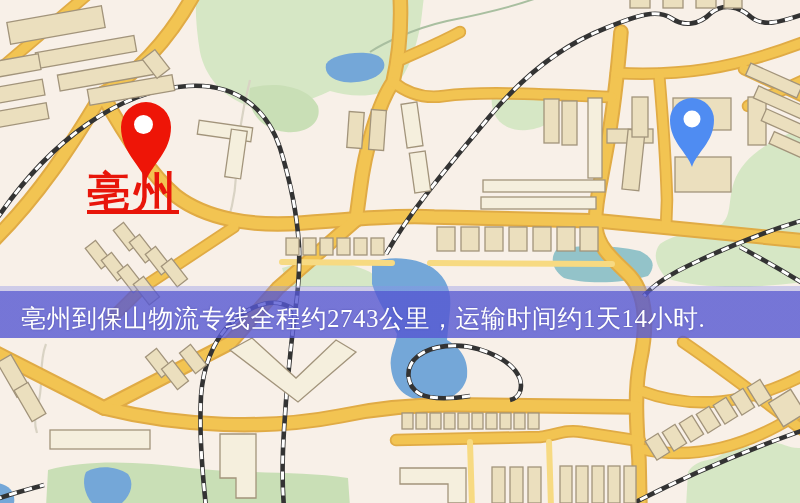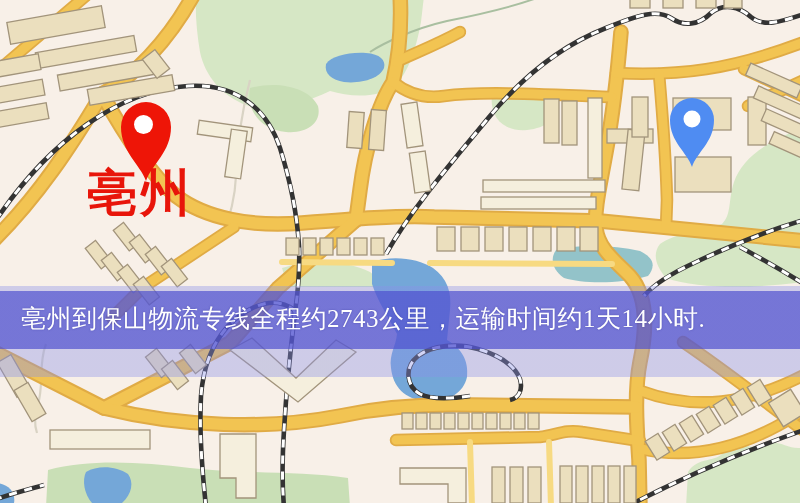--- a/index.html
+++ b/index.html
@@ -28,33 +28,33 @@
   .rail-dash{fill:none;stroke:#ffffff;stroke-width:3;stroke-dasharray:8 8;}
 
   .bldg{fill:var(--building,#ebdfbe);stroke:var(--building-outline,#a2947b);stroke-width:1.3;}
   .bldg-light{fill:var(--building-light,#f5efdd);stroke:var(--building-outline,#a2947b);stroke-width:1.3;}
 
   .pin-origin{fill:var(--origin-marker,#ee1507);}
   .pin-dest{fill:var(--destination-marker,#4f8cf2);}
   .pin-hole{fill:#ffffff;}
 
   
-  .banner{position:absolute;left:0;top:286px;width:800px;height:91px;z-index:2;
+  .banner{position:absolute;left:0;top:286px;width:800px;height:52px;z-index:2;
     background:linear-gradient(to bottom,
       rgba(138,144,232,0.38) 0px, rgba(138,144,232,0.38) 5px,
       rgba(85,87,210,0.80) 5px,  rgba(85,87,210,0.80) 63px,
       rgba(138,144,232,0.38) 63px, rgba(138,144,232,0.38) 70px);}
   .banner-text{position:absolute;left:21px;top:19px;
     font-family:"Liberation Serif",serif;font-size:25px;line-height:28px;
     color:var(--banner-text,#fff);letter-spacing:0.5px;white-space:nowrap;
     text-shadow:0 0 2px rgba(50,50,150,0.55);}
 
   
   .city-label{position:absolute;z-index:3;font-family:"Liberation Serif",serif;
-    font-weight:bold;font-size:50px;line-height:46px;letter-spacing:3px;white-space:nowrap;}
+    font-weight:bold;font-size:43px;line-height:46px;letter-spacing:3px;white-space:nowrap;text-decoration:underline;}
   .city-label.origin{left:87px;top:170px;color:var(--origin-label,#e8150a);}
   .city-label.dest{left:642px;top:179px;color:var(--destination-label,#2127e0);}
 </style>
 </head>
 <body>
 
 <div class="stage">
   <svg width="800" height="503" viewBox="0 0 800 503">
     <defs>
       <g id="roadsLG">

